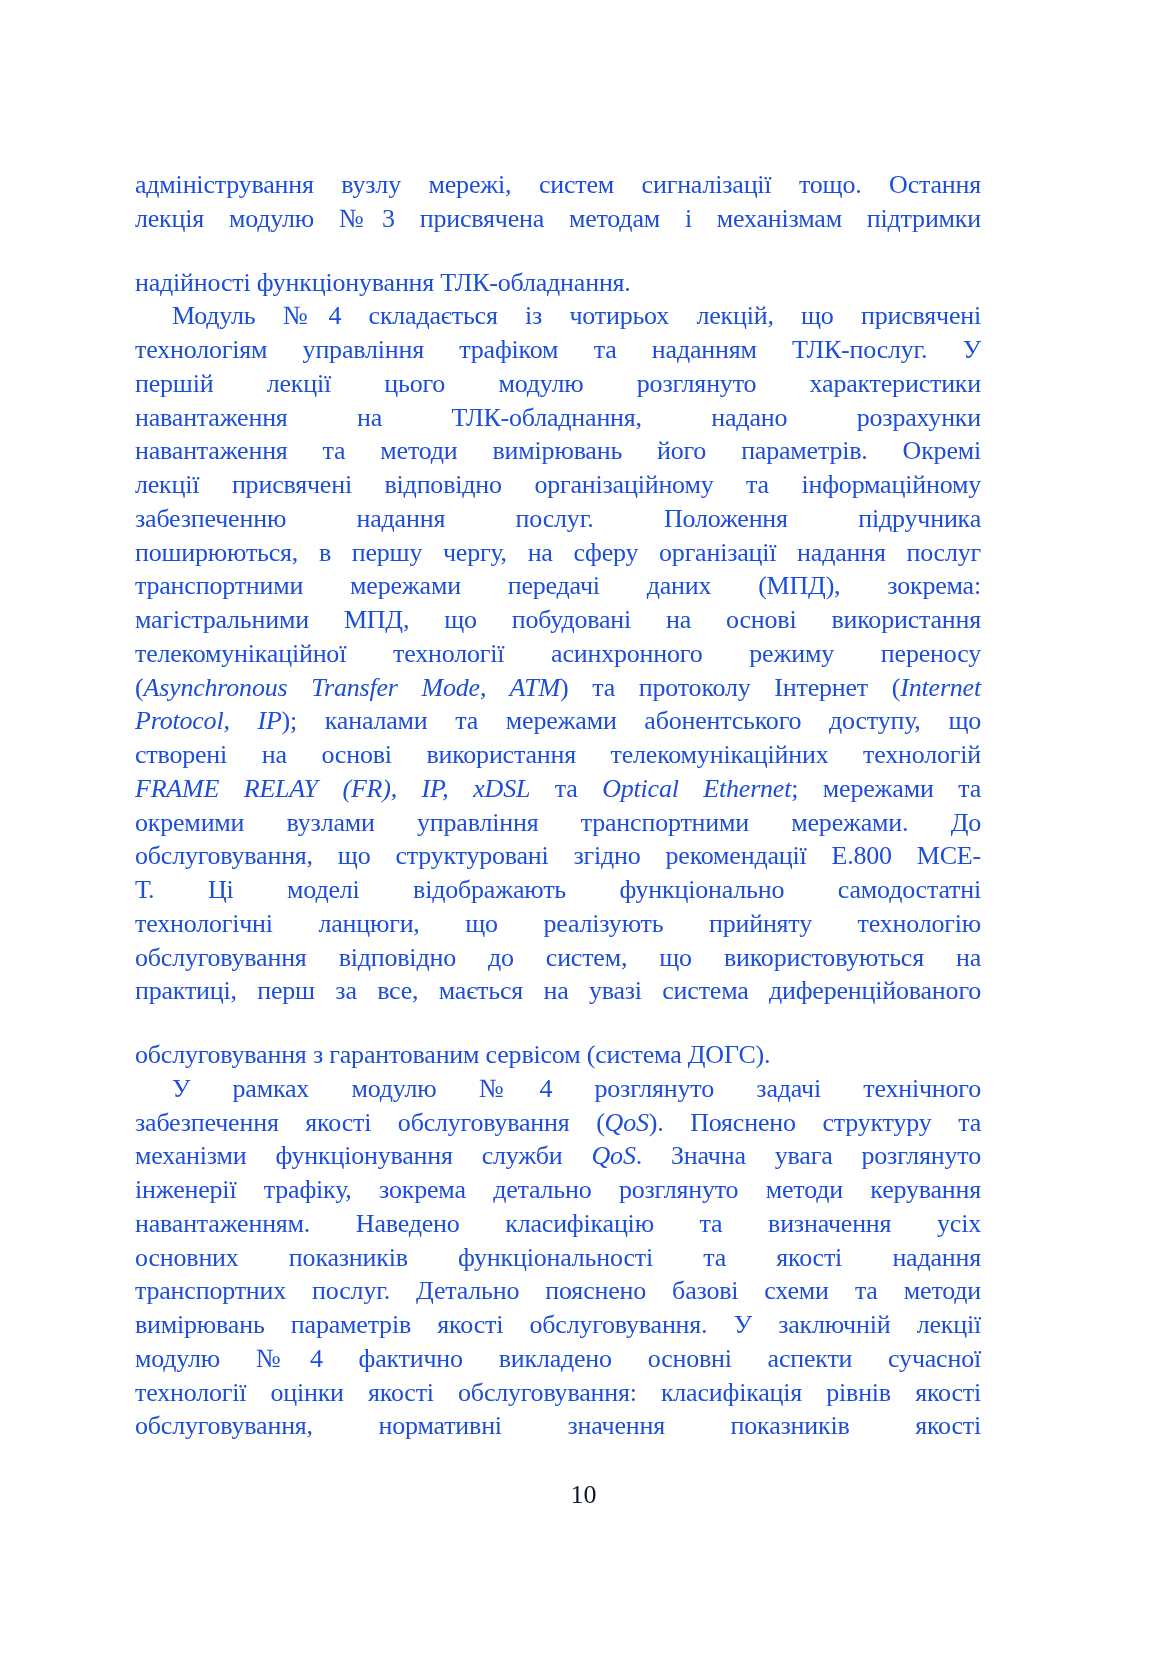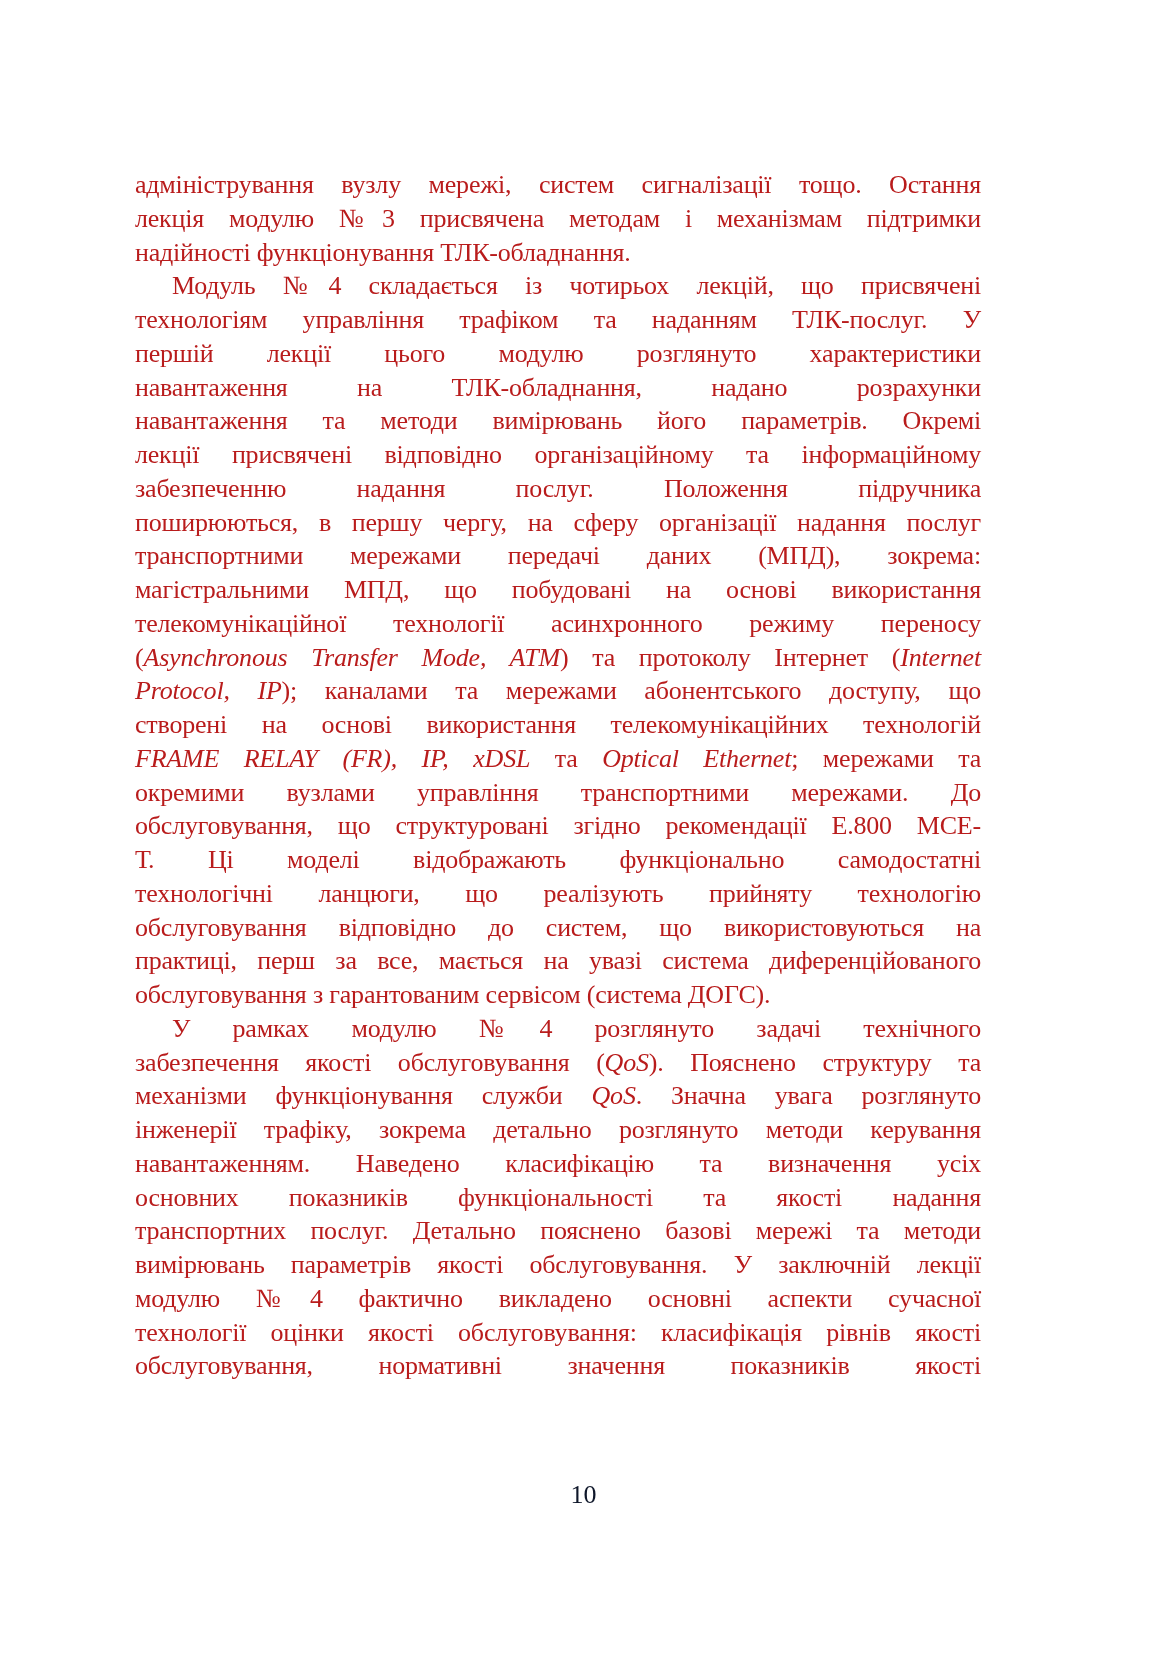--- a/index.html
+++ b/index.html
@@ -3,28 +3,28 @@
 <meta charset="utf-8">
 <style>
   html, body { margin: 0; padding: 0; background: #ffffff; }
   body { width: 1167px; height: 1653px; position: relative; overflow: hidden; }
   .page {
     position: absolute; left: 0; top: 0; width: 1167px; height: 1653px; background: #ffffff;
   }
   .text-block {
     position: absolute; left: 135px; top: 168px; width: 846px;
     font-family: "Liberation Serif", "DejaVu Serif", serif;
-    font-size: 26px; color: #b91c1c;
+    font-size: 26px; color: #1d4ed8;
   }
   .line {
     display: block; height: 33.75px; line-height: 33.75px;
     white-space: nowrap; text-align: justify; text-align-last: justify;
     letter-spacing: -0.2px; word-spacing: 0px;
   }
-  .line.last { text-align-last: left; }
+  .line.last { text-align-last: left; margin-top: 30px; }
   .line.indent { padding-left: 37px; }
   .seg-italic { font-style: italic; }
   .page-number {
     position: absolute; left: 0; width: 1167px; top: 1480px; text-align: center;
     font-family: "Liberation Serif", "DejaVu Serif", serif; font-size: 26px; color: #0f172a;
   }
 </style>
 </head>
 <body>
 
@@ -59,21 +59,21 @@
         <span class="line"><span>практиці, перш за все, мається на увазі система диференційованого</span></span>
         <span class="line last"><span>обслуговування з гарантованим сервісом (система ДОГС).</span></span>
       </div>
       <div class="paragraph">
         <span class="line indent"><span>У рамках модулю №4 розглянуто задачі технічного</span></span>
         <span class="line"><span>забезпечення якості обслуговування (</span><span class="seg-italic">QoS</span><span>). Пояснено структуру та</span></span>
         <span class="line"><span>механізми функціонування служби </span><span class="seg-italic">QoS</span><span>. Значна увага розглянуто</span></span>
         <span class="line"><span>інженерії трафіку, зокрема детально розглянуто методи керування</span></span>
         <span class="line"><span>навантаженням. Наведено класифікацію та визначення   усіх</span></span>
         <span class="line"><span>основних показників функціональності та якості надання</span></span>
-        <span class="line"><span>транспортних послуг. Детально пояснено базові мережі та методи</span></span>
+        <span class="line"><span>транспортних послуг. Детально пояснено базові схеми та методи</span></span>
         <span class="line"><span>вимірювань параметрів якості обслуговування.  У заключній лекції</span></span>
         <span class="line"><span>модулю №4 фактично викладено основні аспекти сучасної</span></span>
         <span class="line"><span>технології оцінки якості обслуговування: класифікація рівнів якості</span></span>
         <span class="line"><span>обслуговування, нормативні значення показників якості</span></span>
       </div>
     </div>
   <div class="page-number">10</div>
 </div>
 
 </body></html>

